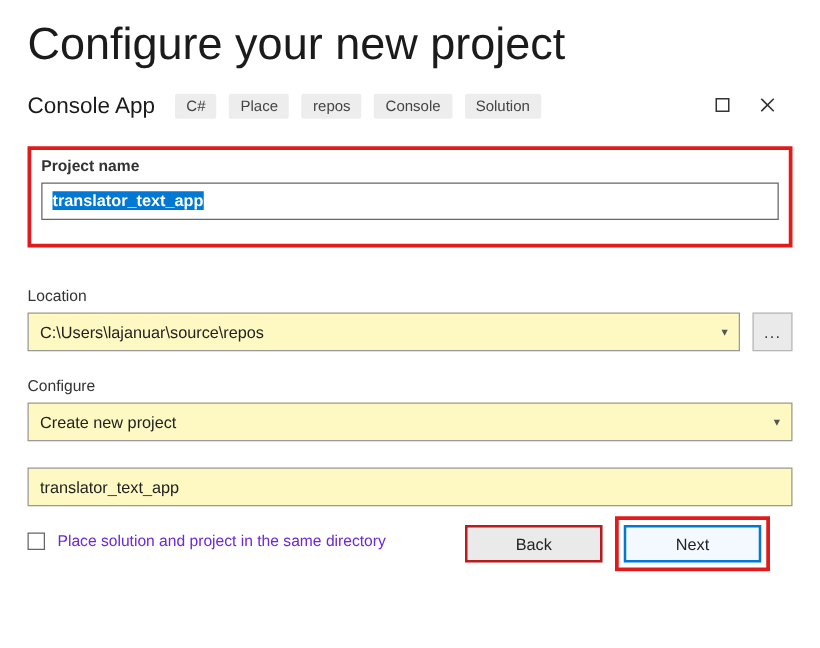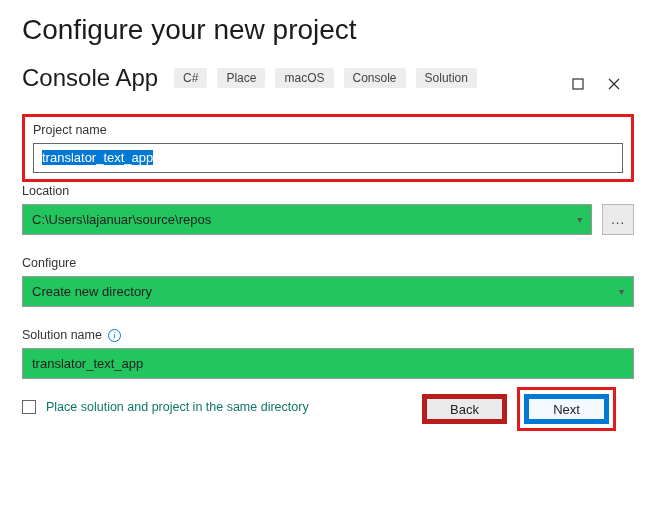--- a/index.html
+++ b/index.html
@@ -20,65 +20,66 @@
   .titlebar-icons {
     position: absolute;
     top: 78px;
     right: 36px;
     display: flex;
     gap: 24px;
     align-items: center;
   }
   .titlebar-icons span svg { display: block; }
   h1 {
-    font-size: 28px;
+    font-size: 36px;
     font-weight: 400;
     margin: 0 0 18px 0;
     letter-spacing: 0;
   }
   .subline {
     display: flex;
     align-items: center;
     gap: 10px;
     margin-bottom: 22px;
   }
   .subtitle {
-    font-size: 24px;
+    font-size: 18px;
     font-weight: 400;
     margin-right: 6px;
   }
   .tag {
     background: #ededed;
     color: #444;
     font-size: 12px;
     padding: 3px 9px;
     border-radius: 2px;
   }
   .highlight-box {
     border: 3px solid #e11b1b;
-    padding: 6px 8px 6px 8px;
-    margin-bottom: 2px;
+    padding: 6px 8px 19px 8px;
+    margin-bottom: 32px;
+    font-weight: bold;
   }
   .label {
     font-size: 12.5px;
     color: #333;
     margin-bottom: 6px;
     display: flex;
     align-items: center;
     gap: 6px;
   }
   .field-row {
     display: flex;
     align-items: stretch;
     gap: 10px;
   }
   .text-input, .combo {
     width: 100%;
     border: 1px solid #999;
-    background: #22c55e;
+    background: #fef9c3;
     font-size: 13px;
     padding: 7px 9px;
     font-family: inherit;
     color: #222;
   }
   .combo {
     text-align: left;
     display: flex;
     justify-content: space-between;
     align-items: center;
@@ -113,21 +114,21 @@
     color: #333;
   }
   .group {
     margin-bottom: 21px;
   }
   .checkbox-row {
     display: flex;
     align-items: center;
     gap: 10px;
     font-size: 12.5px;
-    color: #0f766e;
+    color: #6d28d9;
   }
   .checkbox-box {
     width: 14px;
     height: 14px;
     border: 1px solid #666;
     background: #fff;
     display: inline-block;
   }
   .info-icon {
     width: 13px;
@@ -145,24 +146,24 @@
   }
   .footer {
     position: absolute;
     bottom: 24px;
     right: 40px;
     display: flex;
     gap: 10px;
     align-items: center;
   }
   .btn {
-    width: 85px;
+    width: 110px;
     height: 30px;
     font-size: 13px;
-    border: 5px solid #b91c1c;
+    border: 2px solid #b91c1c;
     background: #eaeaea;
     color: #222;
     display: flex;
     align-items: center;
     justify-content: center;
   }
   .btn.primary {
     border-color: #0078d4;
     background: #f3f9ff;
   }
@@ -189,21 +190,21 @@
         </svg>
     </span>
   </div>
 
   <h1>Configure your new project</h1>
 
   <div class="subline">
     <span class="subtitle">Console App</span>
     <span class="tag">C#</span>
     <span class="tag">Place</span>
-    <span class="tag">macOS</span>
+    <span class="tag">repos</span>
     <span class="tag">Console</span>
     <span class="tag">Solution</span>
   </div>
 
   <div class="highlight-box">
     <div class="label">Project name</div>
     <div class="proj-input-shell">
       <span class="selected-text">translator_text_app</span>
     </div>
   </div>
@@ -215,30 +216,26 @@
         <span>C:\Users\lajanuar\source\repos</span>
         <span class="caret">▾</span>
       </div>
       <div class="browse-btn">...</div>
     </div>
   </div>
 
   <div class="group">
     <div class="label">Configure</div>
     <div class="combo">
-      <span>Create new directory</span>
+      <span>Create new project</span>
       <span class="caret">▾</span>
     </div>
   </div>
 
   <div class="group">
-    <div class="label">
-      <span>Solution name</span>
-      <span class="info-icon">i</span>
-    </div>
     <input class="text-input" value="translator_text_app" style="">
   </div>
 
   <div class="checkbox-row group">
     <span class="checkbox-box"></span>
     <span>Place solution and project in the same directory</span>
   </div>
 
   <div class="footer">
     <div class="btn">Back</div>

